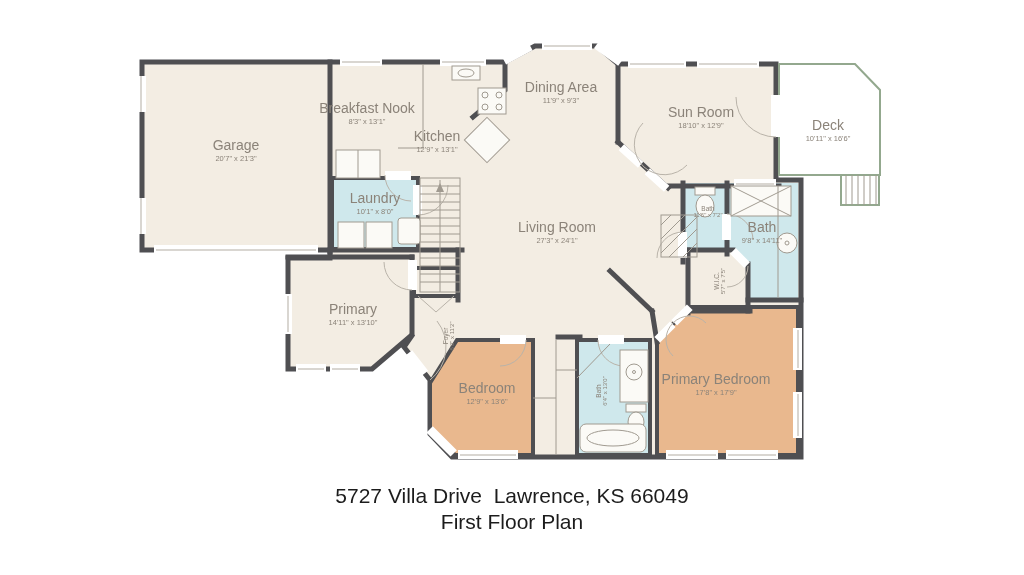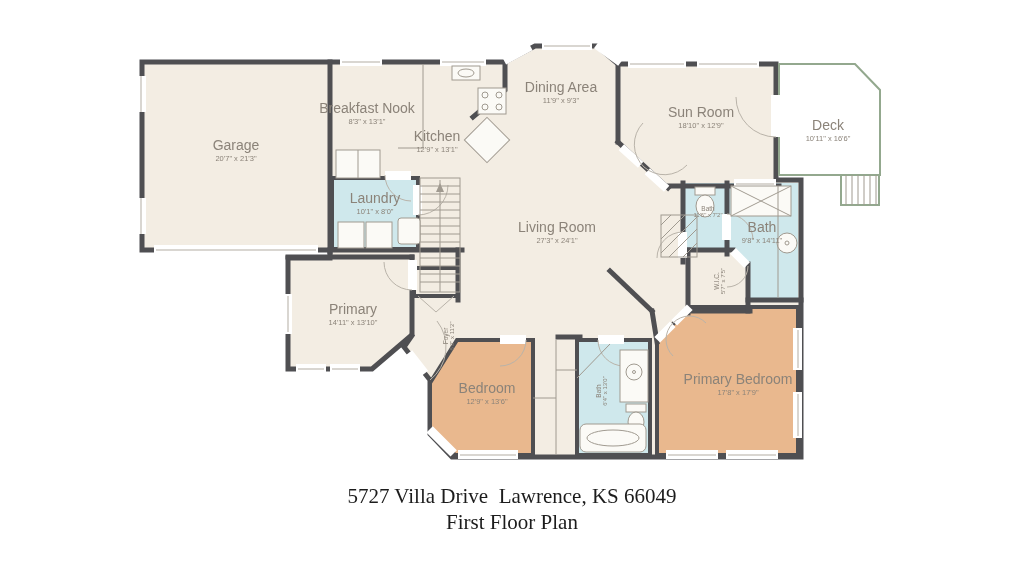--- a/index.html
+++ b/index.html
@@ -25,21 +25,21 @@
   .room-label{position:absolute;transform:translate(-50%,-50%);text-align:center;
     color:var(--c-label-text,#8b8379);white-space:nowrap;line-height:1.3;pointer-events:none;}
   .room-label .nm{font-size:14px;}
   .room-label .dm{font-size:7.5px;}
   .room-label.small .nm{font-size:6.5px;line-height:1.15;}
   .room-label.small .dm{font-size:6px;line-height:1.15;}
   .room-label.rot{transform:translate(-50%,-50%) rotate(-90deg);}
 
   
   .caption{position:absolute;left:0;right:0;top:483px;text-align:center;color:var(--c-caption-text,#1c1c1c);}
-  .caption div{font-size:21px;line-height:26px;white-space:pre;font-family:Liberation Serif, serif;}
+  .caption div{font-size:21px;line-height:26px;white-space:pre;}
   .caption .l3{font-style:italic;}
 </style>
 </head>
 <body>
 
 <div class="plan">
 
   <svg width="1024" height="575" viewBox="0 0 1024 575">
 
     <g>
@@ -310,21 +310,21 @@
       <div class="dm">6'9" x 11'2"</div>
     </div>
     <div class="room-label" style="left:487px;top:393px">
       <div class="nm">Bedroom</div>
       <div class="dm">12'9" x 13'6"</div>
     </div>
     <div class="room-label small rot" style="left:602px;top:391px">
       <div class="nm">Bath</div>
       <div class="dm">6'4" x 13'0"</div>
     </div>
-    <div class="room-label" style="left:738px;top:384px">
+    <div class="room-label" style="left:716px;top:384px">
       <div class="nm">Primary Bedroom</div>
       <div class="dm">17'8" x 17'9"</div>
     </div>
   </div>
 
   <div class="caption">
     <div class="l1">5727 Villa Drive  Lawrence, KS 66049</div>
     <div class="l2">First Floor Plan</div>
   </div>
 

